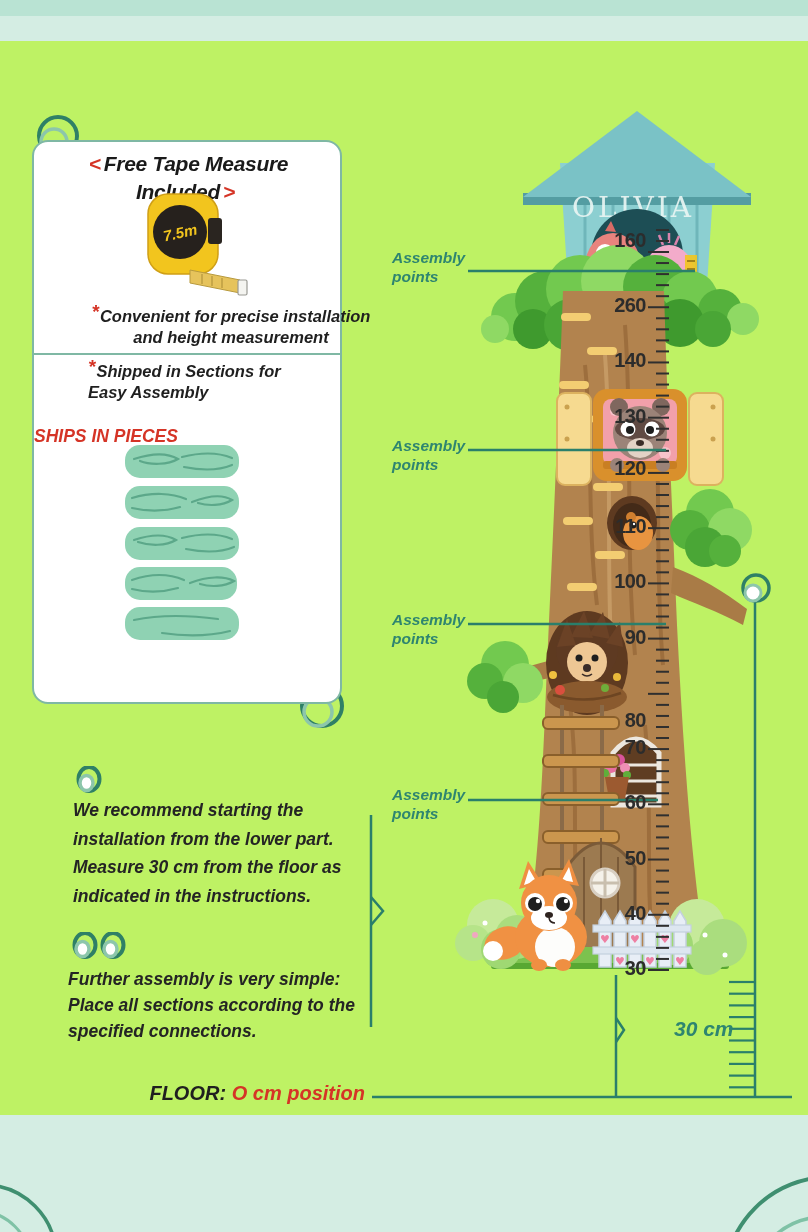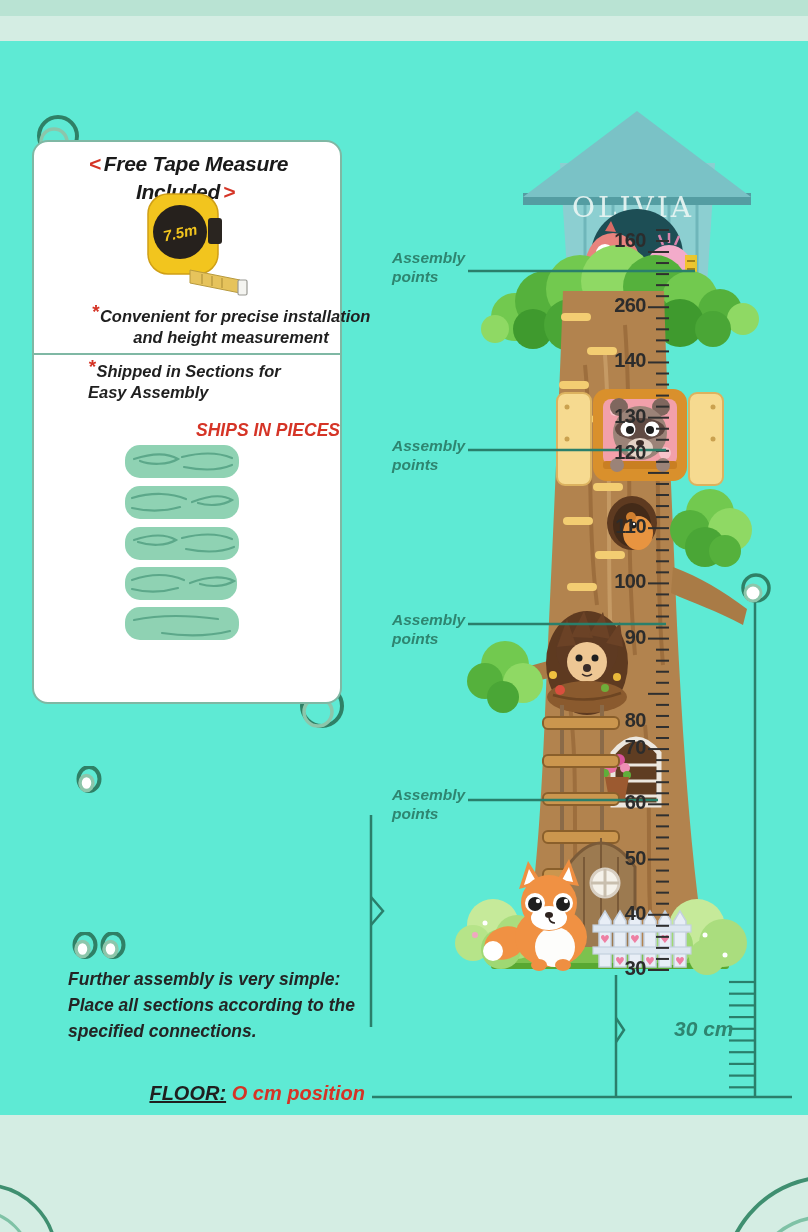--- a/index.html
+++ b/index.html
@@ -1,54 +1,54 @@
 <!DOCTYPE html>
 <html><head>
 <meta charset="utf-8">
 <style>
   html,body{margin:0;padding:0;background:#fff;}
-  .page{position:relative;width:808px;height:1232px;overflow:hidden;background:#5eead4;
+  .page{position:relative;width:808px;height:1232px;overflow:hidden;background:#bef264;
         font-family:"Liberation Sans",sans-serif;}
   .abs{position:absolute;}
   
   .band-top-1{left:0;top:0;width:808px;height:16px;background:#b9e3d3;}
   .band-top-2{left:0;top:16px;width:808px;height:25px;background:#d4ede3;}
   .band-bottom{left:0;top:1115px;width:808px;height:117px;background:#d4ede3;}
   
   .tape-box{left:32px;top:140px;width:306px;height:560px;background:#fff;
             border:2.5px solid #7fb8a4;border-radius:16px;z-index:2;}
   .deco-svg{z-index:1;}
   .box-title{position:absolute;left:0;top:8px;width:100%;text-align:center;
              font:italic 700 21px/28px "Liberation Sans",sans-serif;color:#1a1a1a;letter-spacing:-0.3px;}
   .angle{color:#d53426;padding:0 3px;}
   .note{position:absolute;font:italic 700 16.5px/21px "Liberation Sans",sans-serif;color:#1f1f1f;padding-left:44px;}
   .note .txt{white-space:pre-line;}
   .mark{color:#d53426;font-size:19px;position:relative;top:-4px;margin-right:1px;}
   .note-center{left:0;top:163px;width:100%;text-align:center;}
   .note-left{left:10px;top:218px;width:280px;text-align:left;}
   .note-right{left:0;top:506px;width:296px;text-align:right;}
   .divider{position:absolute;left:0px;top:211px;width:100%;height:2px;background:#7fb8a4;}
-  .ships-heading{position:absolute;left:0;top:278px;width:100%;text-align:right;
+  .ships-heading{position:absolute;left:0;top:284px;width:100%;text-align:left;
                  font:italic 700 17.5px/20px "Liberation Sans",sans-serif;color:#d53426;}
   
   .tree-svg{left:355px;top:105px;z-index:2;}
   .ruler-nums{left:588px;top:0;width:58px;height:1000px;z-index:3;}
   .ruler-num{position:absolute;right:0;font:700 20px/24px "Liberation Sans",sans-serif;
              color:#2c2c2c;letter-spacing:-0.5px;}
   .assembly-label{position:absolute;left:392px;width:90px;white-space:pre-line;
                   font:italic 700 15.5px/19px "Liberation Sans",sans-serif;color:#2e8570;z-index:3;}
   .ring-icon{z-index:3;}
   .para{position:absolute;white-space:pre-line;color:#242424;z-index:3;
         font:italic 700 17.5px/28.5px "Liberation Sans",sans-serif;}
   .para-2{font:italic 700 17.5px/26px "Liberation Sans",sans-serif;}
   .height-label{left:646px;top:1016px;font:italic 700 21px/26px "Liberation Sans",sans-serif;
                 color:#2e8570;z-index:3;margin-left:28px;}
   .floor-text{left:115px;top:1081px;width:250px;text-align:right;
               font:italic 700 20px/25px "Liberation Sans",sans-serif;z-index:3;}
-  .floor-text .lbl{color:#1f1f1f;text-decoration:underline;}
+  .floor-text .lbl{color:#1f1f1f;}
   .floor-text .val{color:#d53426;}
   #ruler-ticks line{stroke:#2f2f2f;stroke-width:2px;}
   #floor-ticks line{stroke:#2a7f6b;stroke-width:2.2px;}
   .teal-line{stroke:#2a7f6b;stroke-width:2.5px;fill:none;}
 </style>
 </head>
 <body>
 
 <div class="page">
 
@@ -480,21 +480,21 @@
       <path class="teal-line" d="M16,710 V922"></path>
       <path class="teal-line" d="M16,792 L28,806 L16,820"></path>
     </g>
   </svg>
 
   <div class="abs ruler-nums" id="ruler-numbers">
       <div class="ruler-num" style="top: 228px;">160</div>
       <div class="ruler-num" style="top: 293px;">260</div>
       <div class="ruler-num" style="top: 348px;">140</div>
       <div class="ruler-num" style="top: 404px; margin-left: 16px;">130</div>
-      <div class="ruler-num" style="top: 440px;">120</div>
+      <div class="ruler-num" style="top: 456px;">120</div>
       <div class="ruler-num" style="top: 514px;">110</div>
       <div class="ruler-num" style="top: 569px;">100</div>
       <div class="ruler-num" style="top: 625px;">90</div>
       <div class="ruler-num" style="top: 708px;">80</div>
       <div class="ruler-num" style="top: 735px;">70</div>
       <div class="ruler-num" style="top: 790px;">60</div>
       <div class="ruler-num" style="top: 846px;">50</div>
       <div class="ruler-num" style="top: 901px;">40</div>
       <div class="ruler-num" style="top: 956px;">30</div>
     </div>
@@ -505,20 +505,24 @@
 points</div>
   <div class="assembly-label" style="top:610px;">Assembly
 points</div>
   <div class="assembly-label" style="top:785px;">Assembly
 points</div>
 
   <svg class="abs ring-icon" style="left:74px;top:766px;" width="30" height="32">
     <ellipse cx="15" cy="13" rx="10.5" ry="12" fill="none" stroke="#2f8066" stroke-width="4"></ellipse>
     <ellipse cx="12.5" cy="17" rx="6.5" ry="7.5" fill="#fff" stroke="#8cc6ab" stroke-width="3.5"></ellipse>
   </svg>
+  <div class="para" style="left:73px;top:796px;width:300px;">We recommend starting the
+installation from the lower part.
+Measure 30 cm from the floor as
+indicated in the instructions.</div>
 
   <svg class="abs ring-icon" style="left:70px;top:932px;" width="30" height="32">
     <ellipse cx="15" cy="13" rx="10.5" ry="12" fill="none" stroke="#2f8066" stroke-width="4"></ellipse>
     <ellipse cx="12.5" cy="17" rx="6.5" ry="7.5" fill="#fff" stroke="#8cc6ab" stroke-width="3.5"></ellipse>
   </svg>
   <svg class="abs ring-icon" style="left:98px;top:932px;" width="30" height="32">
     <ellipse cx="15" cy="13" rx="10.5" ry="12" fill="none" stroke="#2f8066" stroke-width="4"></ellipse>
     <ellipse cx="12.5" cy="17" rx="6.5" ry="7.5" fill="#fff" stroke="#8cc6ab" stroke-width="3.5"></ellipse>
   </svg>
   <div class="para para-2" style="left:68px;top:966px;width:310px;">Further assembly is very simple:

